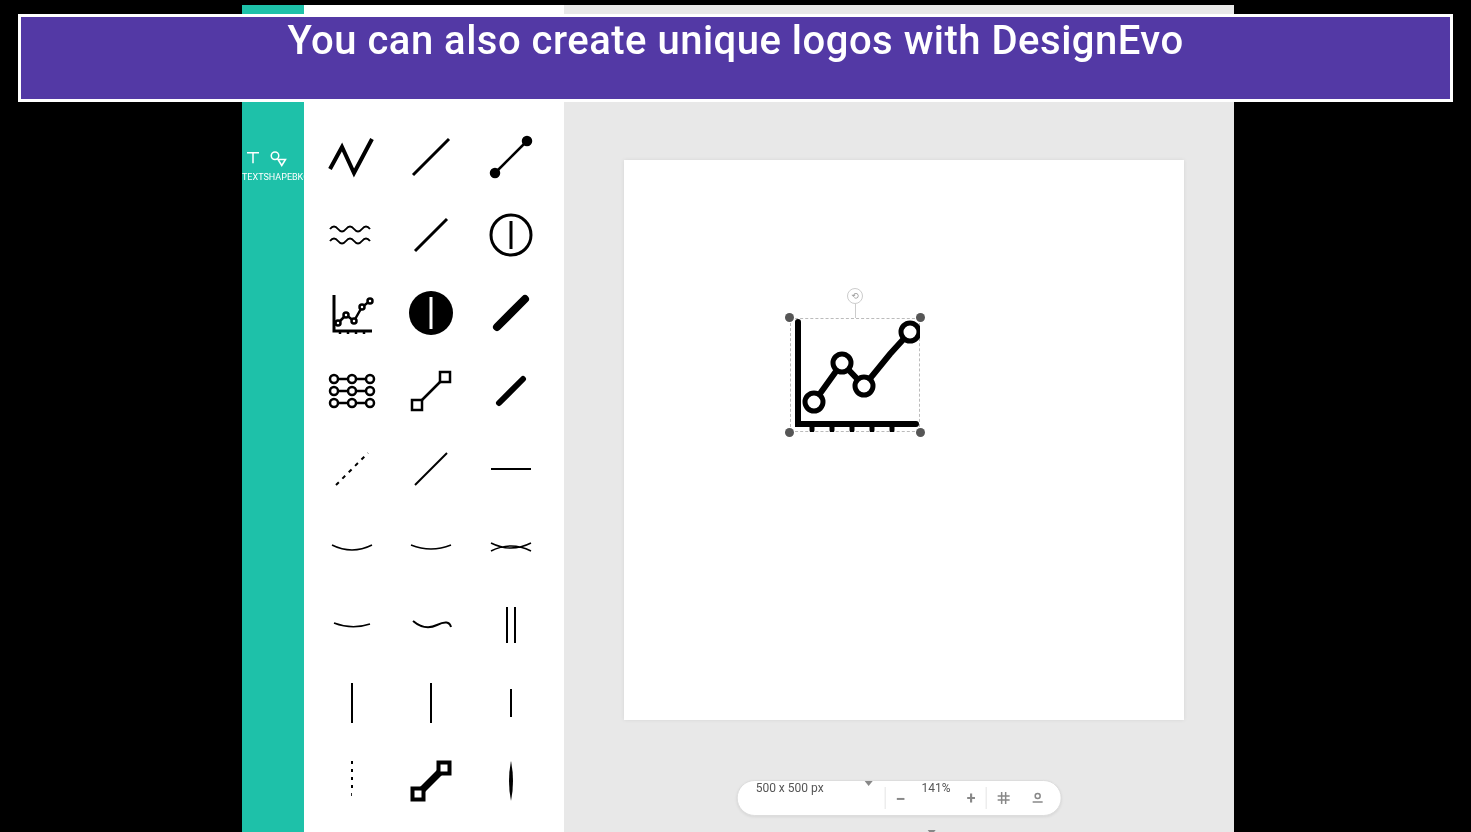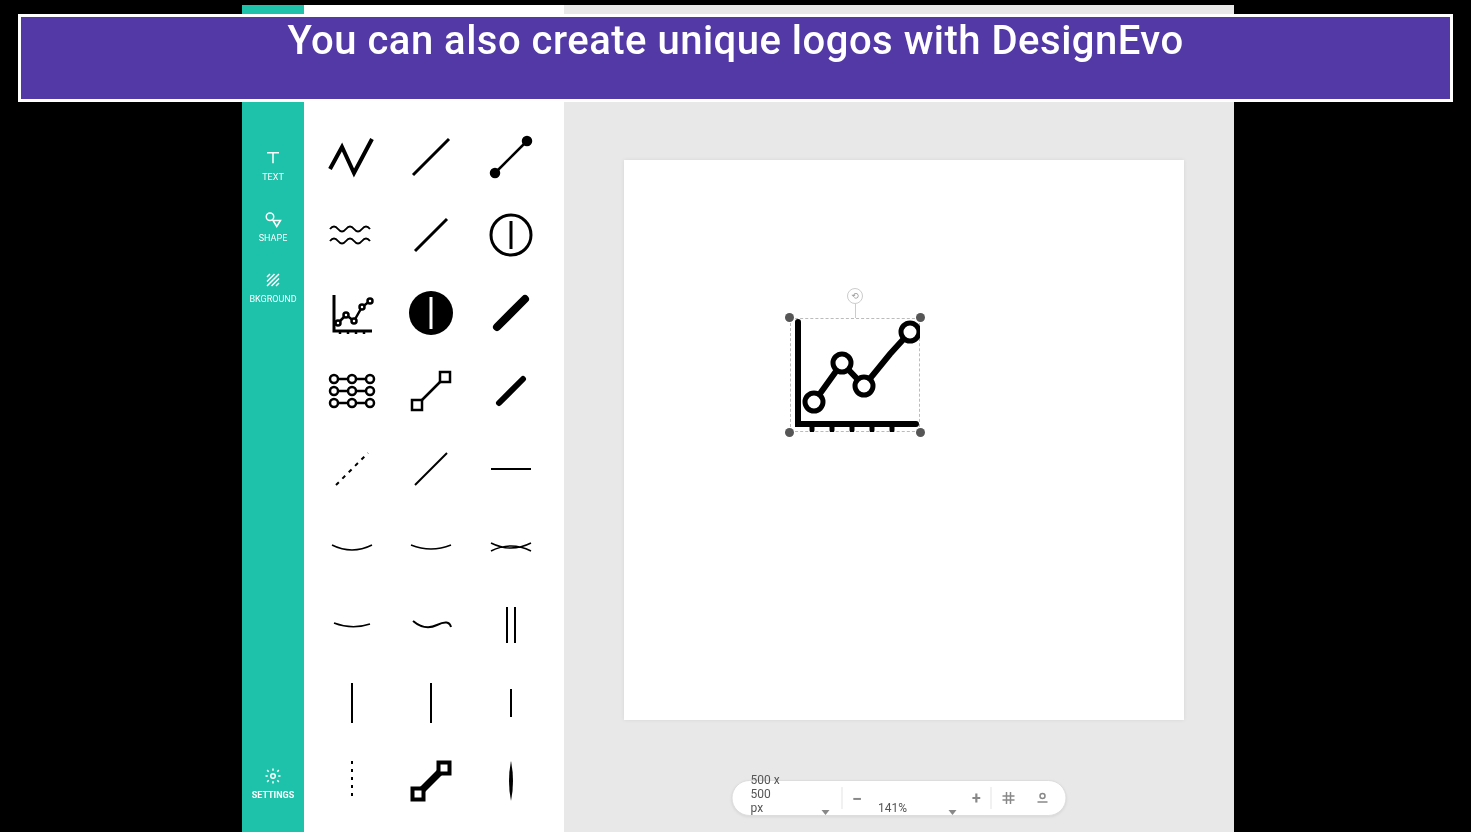--- a/index.html
+++ b/index.html
@@ -39,22 +39,22 @@
     height: 832px;
     background: #e8e8e8;
     display: flex;
     border: 5px solid #000;
     border-bottom: none;
   }
   .sidebar {
     width: 62px;
     background: #1ec1a9;
     display: flex;
-    flex-direction: column;
-    align-items: flex-end;
+    flex-direction: row;
+    align-items: flex-start;
     padding-top: 130px;
     position: relative;
     flex-shrink: 0;
   }
   .side-item {
     width: 100%;
     display: flex;
     flex-direction: column;
     align-items: center;
     color: #fff;
@@ -145,21 +145,21 @@
     border-radius: 20px;
     display: flex;
     align-items: center;
     padding: 0 6px;
     font-size: 12px;
     color: #555;
     box-shadow: 0 1px 3px rgba(0,0,0,0.08);
   }
   .bb-seg {
     display:flex;
-    align-items:flex-end;
+    align-items:flex-start;
     height: 100%;
     padding: 0 12px;
     gap: 35px;
   }
   .bb-sep { width:1px; height:22px; background:#e4e4e4; }
   .bb-btn { cursor:pointer; padding: 0 10px; height:100%; display:flex; align-items:center; color:#888; }
   .caret-down { display:inline-block; margin-left:6px; width:0;height:0;border-left:4px solid transparent;border-right:4px solid transparent;border-top:5px solid #888;}
 </style>
 </head>
 <body>
@@ -412,21 +412,21 @@
       </div>
     </div>
 
     <div class="bottom-bar">
       <div class="bb-seg">
         <span>500 x 500 px</span>
         <span class="caret-down"></span>
       </div>
       <div class="bb-sep"></div>
       <div class="bb-btn" style="font-size:18px;font-weight:bold;">−</div>
-      <div class="bb-seg" style="padding:0 6px;">
+      <div class="bb-seg" style="padding:0 6px;flex-direction:column;">
         <span>141%</span>
         <span class="caret-down"></span>
       </div>
       <div class="bb-btn" style="font-size:16px;font-weight:bold;">+</div>
       <div class="bb-sep"></div>
       <div class="bb-btn">
         <svg width="14" height="14" viewBox="0 0 14 14" stroke="#888" stroke-width="1.5">
             <path d="M1 5h12M1 9h12M5 1v12M9 1v12"></path>
           </svg>
       </div>

